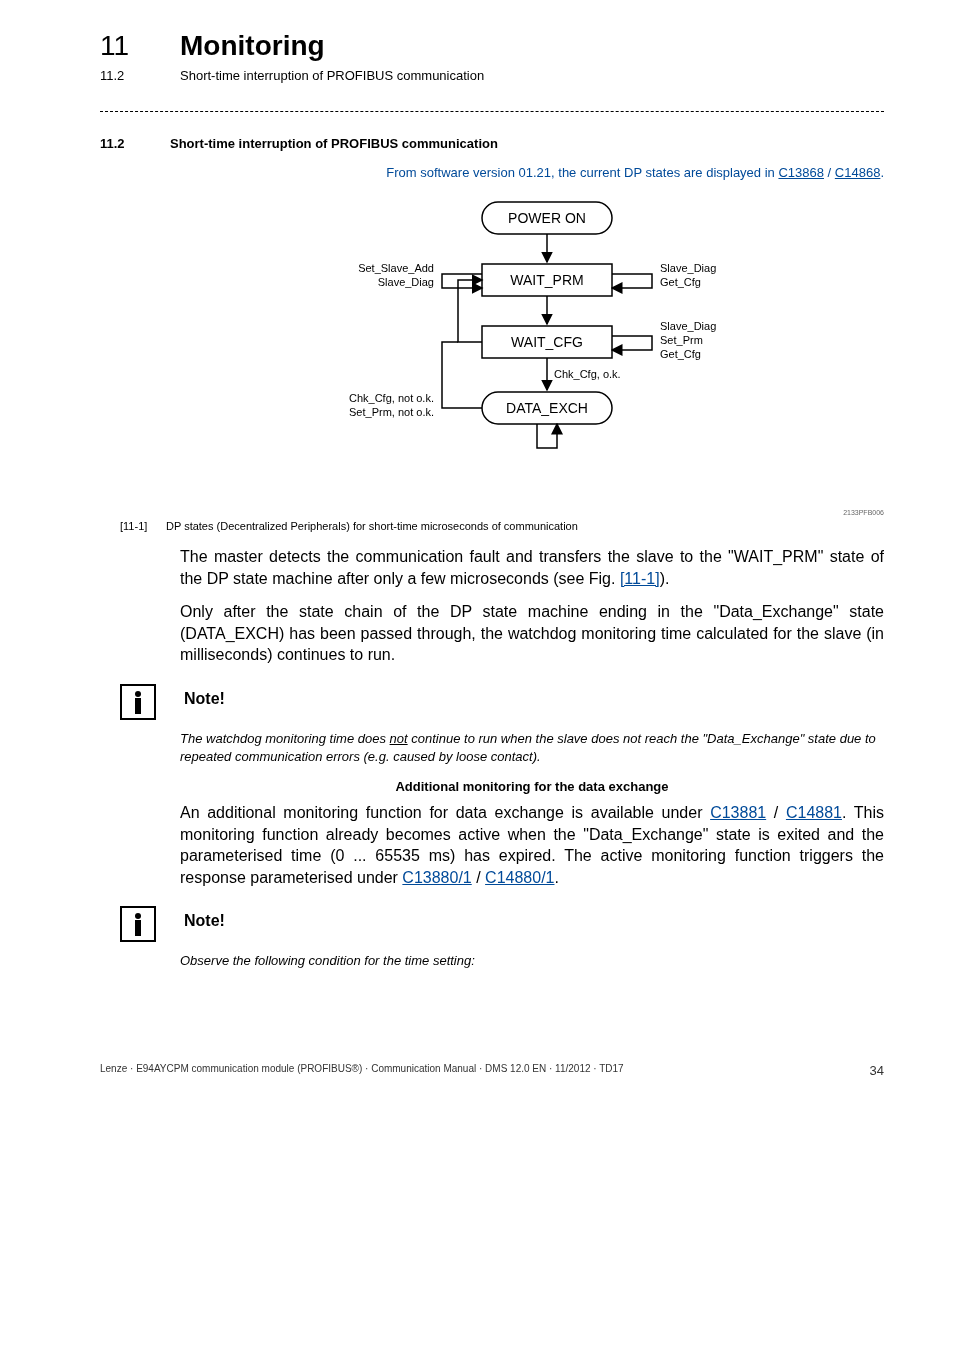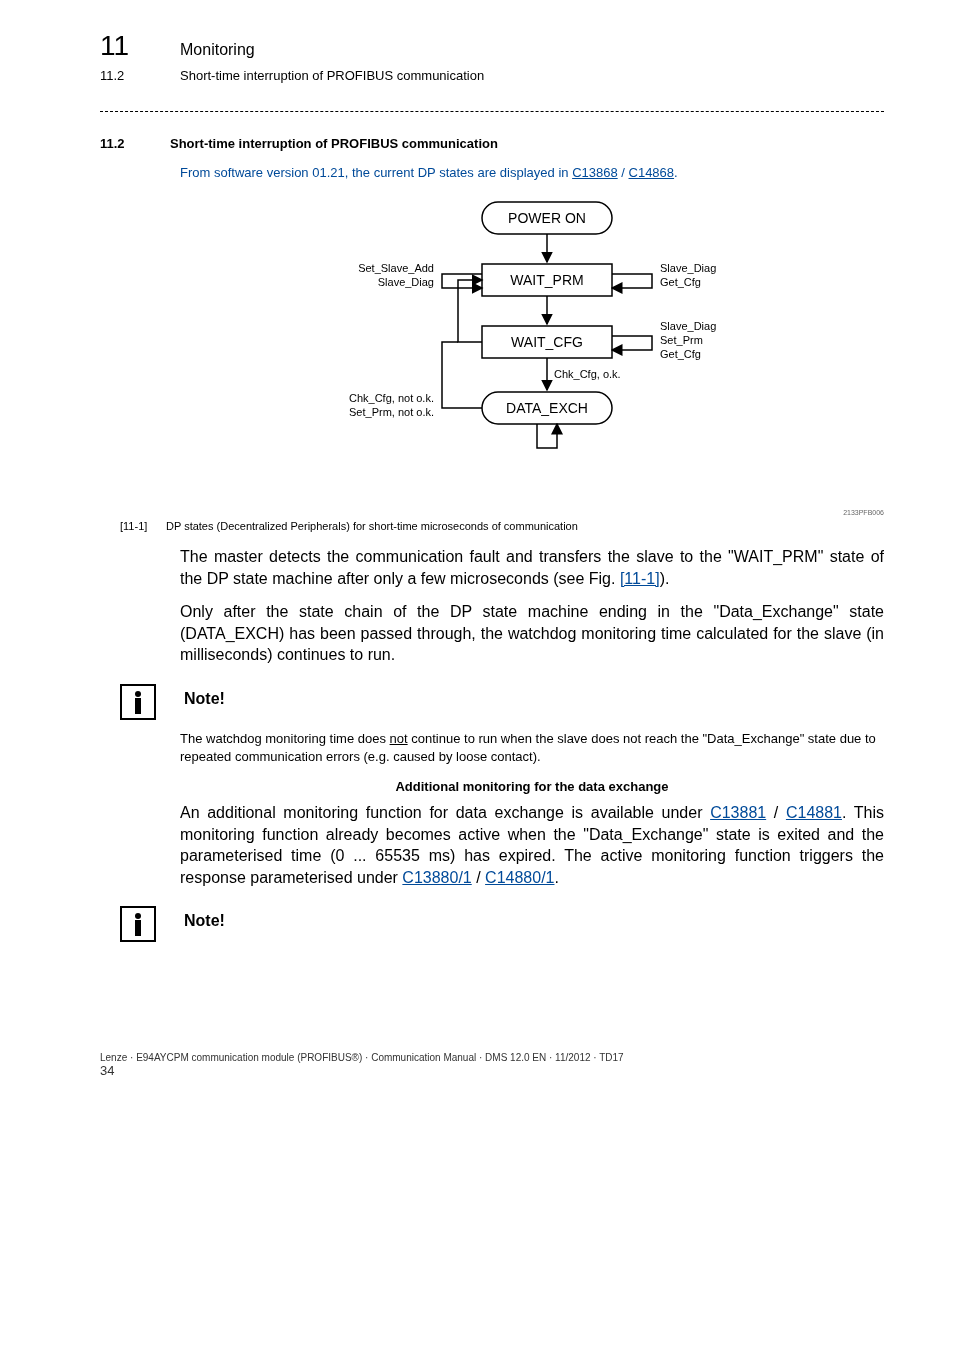--- a/index.html
+++ b/index.html
@@ -1,42 +1,42 @@
 <!DOCTYPE html>
 <html><head>
 <meta charset="utf-8">
 <style>
   * { box-sizing: border-box; margin: 0; padding: 0; }
   html, body { width: 954px; height: 1350px; background: #fff; font-family: "Segoe UI", "Myriad Pro", Arial, sans-serif; color: #000; }
   .page { position: relative; width: 954px; height: 1108px; padding: 30px 70px 25px 100px; }
   .hdr-row { display: flex; align-items: baseline; gap: 40px; }
   .chapnum { font-size: 28px; font-weight: 400; width: 40px; }
-  .chapttl { font-size: 16px; font-weight: 400; }
+  .chapttl { font-size: 28px; font-weight: 700; }
   .subrow { display: flex; align-items: baseline; gap: 40px; margin-top: 6px; }
   .subnum { font-size: 13px; width: 40px; }
   .subttl { font-size: 13px; }
   .dashed { border: none; border-top: 1.5px dashed #000; margin: 28px 0 24px 0; }
   .sechdr { display: flex; align-items: baseline; gap: 30px; margin-bottom: 14px; }
   .secnum { font-size: 13px; font-weight: 700; width: 40px; }
   .secttl { font-size: 13px; font-weight: 700; }
   .content { margin-left: 80px; }
-  .intro { font-size: 13px; color: #004a99; margin-bottom: 12px; }
+  .intro { font-size: 13px; color: #004a99; margin-bottom: 12px; text-align: right; }
   .link { color: #004a99; text-decoration: underline; }
   .diagram { width: 100%; height: 320px; }
   .figcap { display: flex; gap: 12px; font-size: 11px; margin: 4px 0 14px 0; }
   .figlbl { width: 34px; }
   .para { font-size: 16px; line-height: 1.35; text-align: justify; margin-bottom: 12px; }
   .notebox { display: flex; align-items: flex-start; gap: 28px; margin: 18px 0 10px -60px; }
   .noteicon { width: 36px; height: 36px; border: 2.5px solid #000; display: flex; align-items: flex-end; justify-content: center; position: relative; }
   .noteicon .dot { position: absolute; top: 5px; width: 6px; height: 6px; background: #000; border-radius: 50%; }
   .noteicon .bar { width: 6px; height: 16px; background: #000; margin-bottom: 4px; }
   .notetitle { font-size: 16px; font-weight: 700; margin-top: 6px; }
-  .notebody { font-size: 13px; line-height: 1.35; margin-left: 0; margin-bottom: 14px; }
+  .notebody { font-size: 13px; line-height: 1.35; margin-left: 0; margin-bottom: 14px; font-style: italic; }
   .subhead { font-size: 13px; font-weight: 700; margin: 14px 0 8px 0; text-align: center; }
-  .footer { position: absolute; bottom: 30px; left: 100px; right: 70px; display: flex; justify-content: space-between; font-size: 10px; color: #333; flex-direction: column; }
+  .footer { position: absolute; bottom: 30px; left: 100px; right: 70px; display: flex; justify-content: space-between; font-size: 10px; color: #333; }
   .pgnum { font-size: 13px; font-weight: 400; }
   .under { text-decoration: underline; }
   .diagcode { position: absolute; right: 0; bottom: 0; font-size: 7px; color: #666; }
   .diagwrap { position: relative; }
 </style>
 </head>
 <body>
 
 <div class="page">
   <div class="hdr-row">
@@ -135,20 +135,21 @@
       <span>An additional monitoring function for data exchange is available under </span><span class="link">C13881</span><span> / </span><span class="link">C14881</span><span>. This monitoring function already becomes active when the "Data_Exchange" state is exited and the parameterised time (0 ... 65535 ms) has expired. The active monitoring function triggers the response parameterised under </span><span class="link">C13880/1</span><span> / </span><span class="link">C14880/1</span><span>.</span>
     </p>
 
     <div class="notebox">
       <div class="noteicon">
           <span class="dot"></span>
           <span class="bar"></span>
         </div>
       <div class="notetitle">Note!</div>
     </div>
+    <p class="notebody">Observe the following condition for the time setting:</p>
 
   </div>
 
   <div class="footer">
     <div>Lenze · E94AYCPM communication module (PROFIBUS®) · Communication Manual · DMS 12.0 EN · 11/2012 · TD17</div>
     <div class="pgnum">34</div>
   </div>
 </div>
 
 </body></html>

